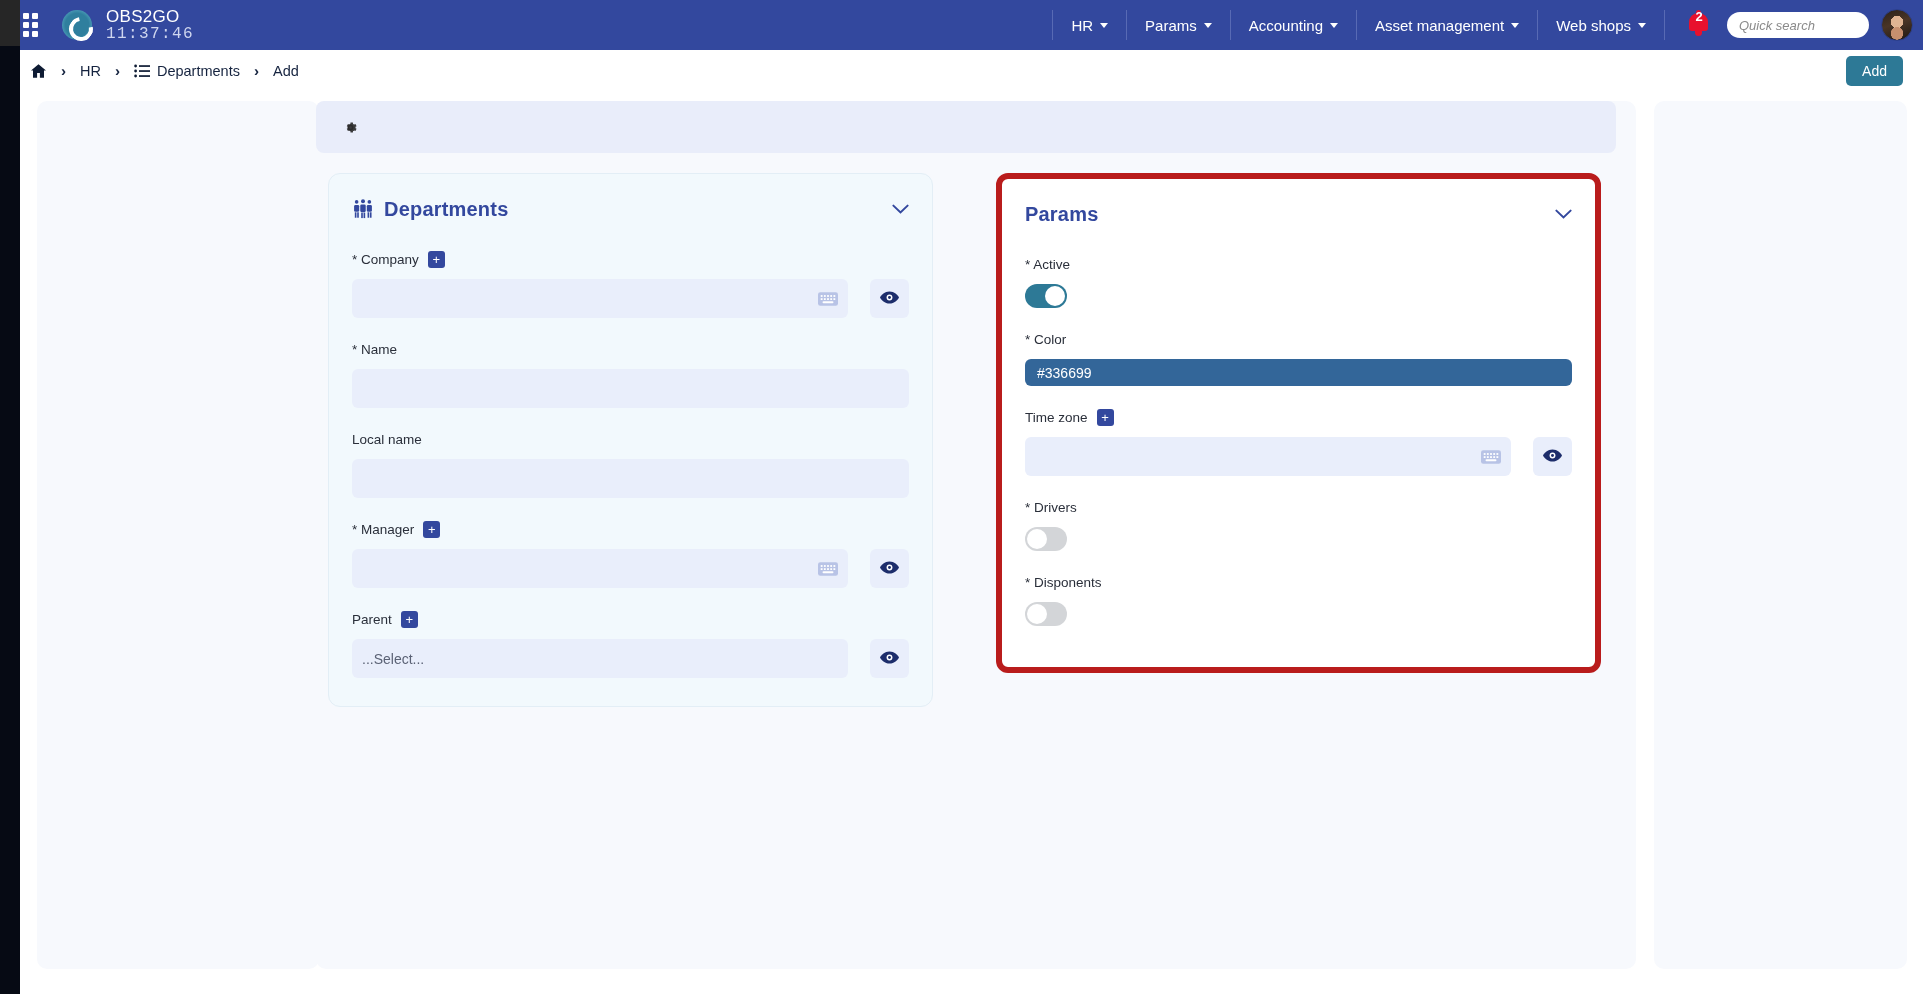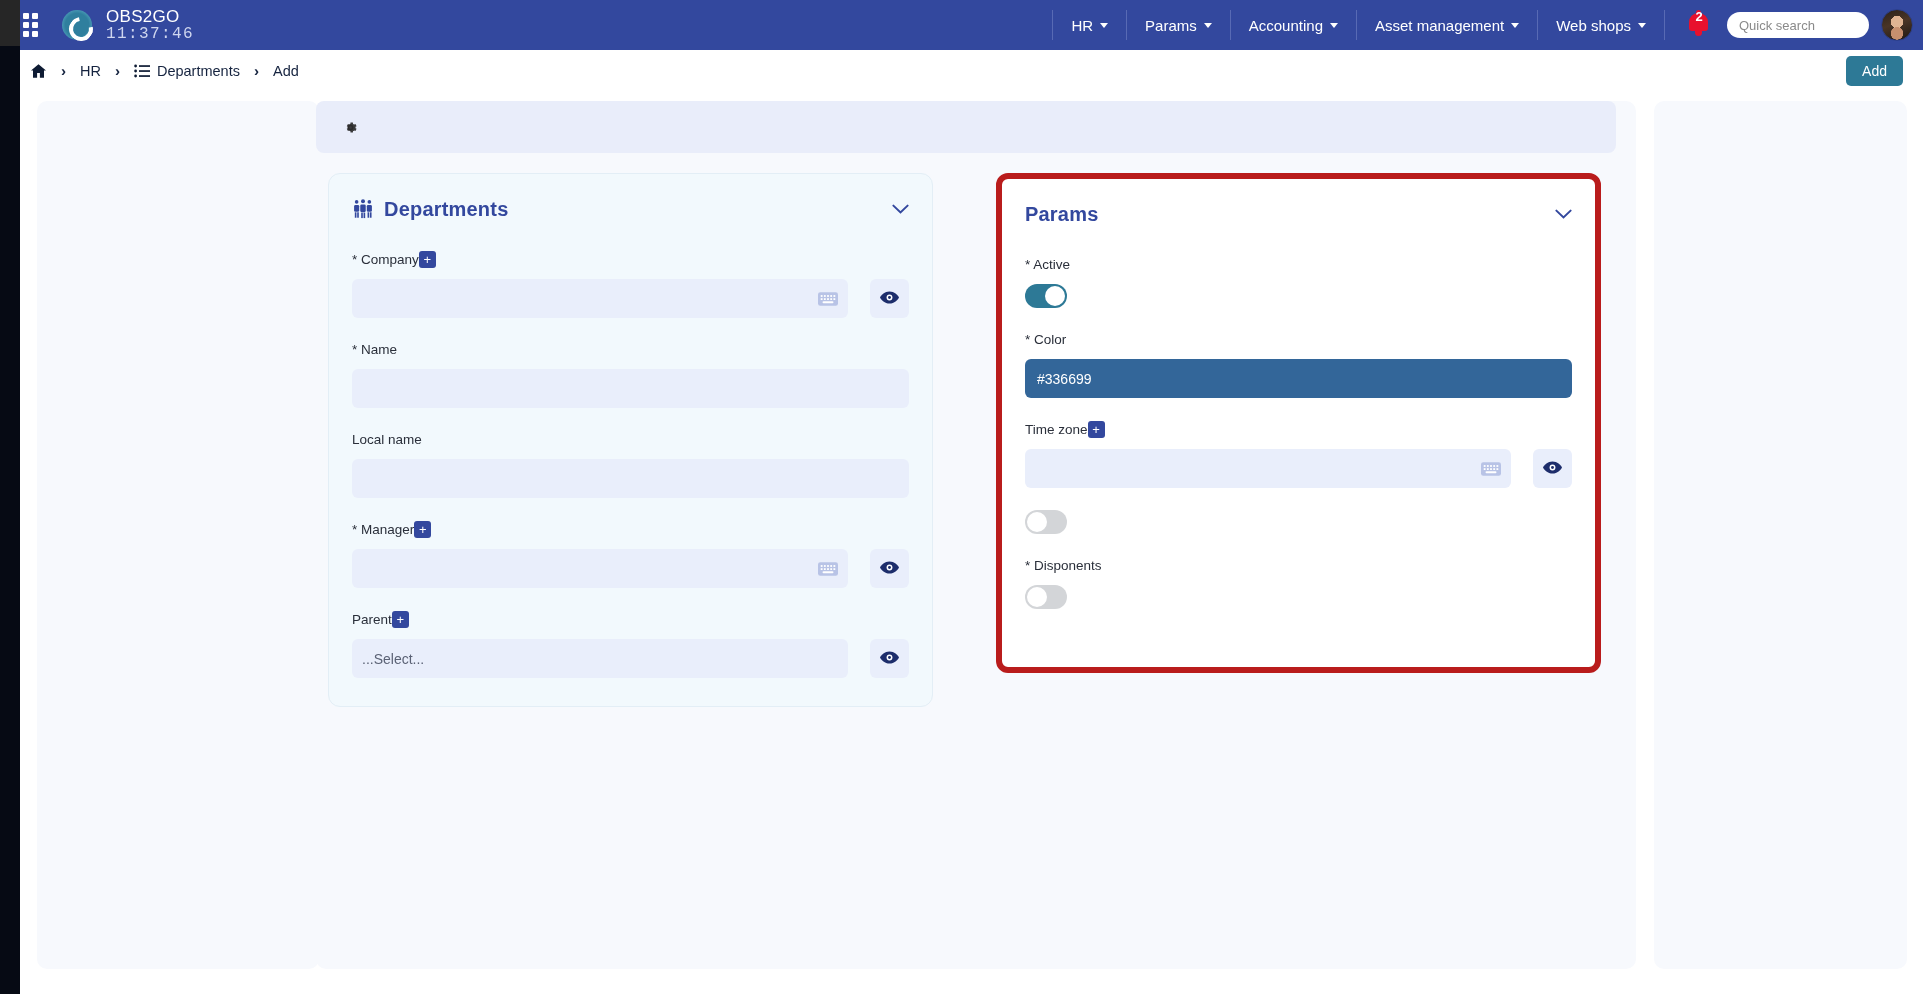--- a/index.html
+++ b/index.html
@@ -142,20 +142,21 @@
   .quick-search {
     width: 142px; height: 26px;
     border-radius: 13px;
     border: none;
     outline: none;
     background: #ffffff;
     padding: 0 12px;
     font-size: 13px;
     color: #333;
     font-family: "Liberation Sans", sans-serif;
+    font-style: italic;
   }
   .quick-search::placeholder { color: #8a8a8a; }
   .avatar {
     width: 32px; height: 32px;
     border-radius: 50%;
     margin-left: 12px;
     background:
       radial-gradient(circle at 50% 78%, #c78f6e 0 22%, transparent 23%),
       radial-gradient(circle at 50% 40%, #e0b492 0 26%, transparent 27%),
       linear-gradient(160deg, #2b2118 0%, #4a3526 45%, #1d1712 100%);
@@ -298,20 +299,21 @@
     line-height: 0;
   }
 
   .field { margin-bottom: 22px; }
   .field-label {
     font-size: 13.5px;
     color: #2a2f3a;
     margin-bottom: 10px;
     display: flex;
     align-items: center;
+    gap: 9px;
     height: 19px;
   }
   .plus-btn {
     width: 17px; height: 17px;
     background: #33489e;
     border-radius: 3px;
     border: none;
     color: #ffffff;
     font-size: 13px;
     line-height: 15px;
@@ -368,21 +370,21 @@
     position: absolute;
     top: 2px;
     width: 20px; height: 20px;
     border-radius: 50%;
     background: #ffffff;
   }
   .toggle.on .knob { right: 2px; }
   .toggle.off .knob { left: 2px; }
 
   .color-field {
-    height: 39px;
+    height: 27px;
     border-radius: 6px;
     display: flex;
     align-items: center;
     padding: 4px 12px;
     cursor: pointer;
     text-align: center;
   }
   .color-value { color: #ffffff; font-size: 14px; }
 </style>
 </head>
@@ -699,20 +701,23 @@
                   <path d="M11 0C5.5 0 1.4 4.2 0 7c1.4 2.8 5.5 7 11 7s9.6-4.2 11-7c-1.4-2.8-5.5-7-11-7z" fill="#1d2d6b"></path>
                   <circle cx="11" cy="7" r="3.4" fill="#ffffff"></circle>
                   <circle cx="11" cy="7" r="1.7" fill="#1d2d6b"></circle>
                 </svg>
               </span>
             </button>
           </div>
         </div>
 
         <div class="field">
+          <div class="field-label">
+            <span>* Drivers</span>
+          </div>
           <button class="toggle off">
             <span class="knob"></span>
           </button>
         </div>
 
         <div class="field" style="margin-bottom:0;">
           <div class="field-label">
             <span>* Disponents</span>
           </div>
           <button class="toggle off">

